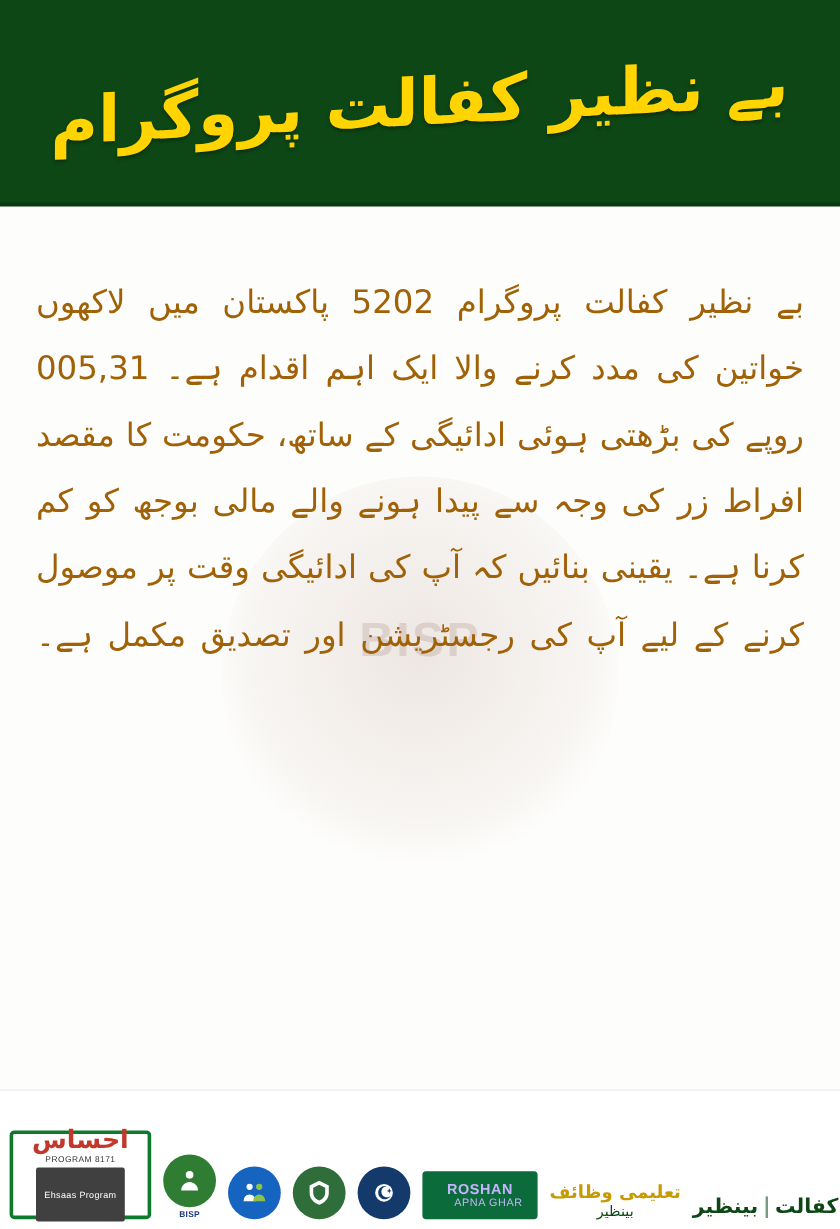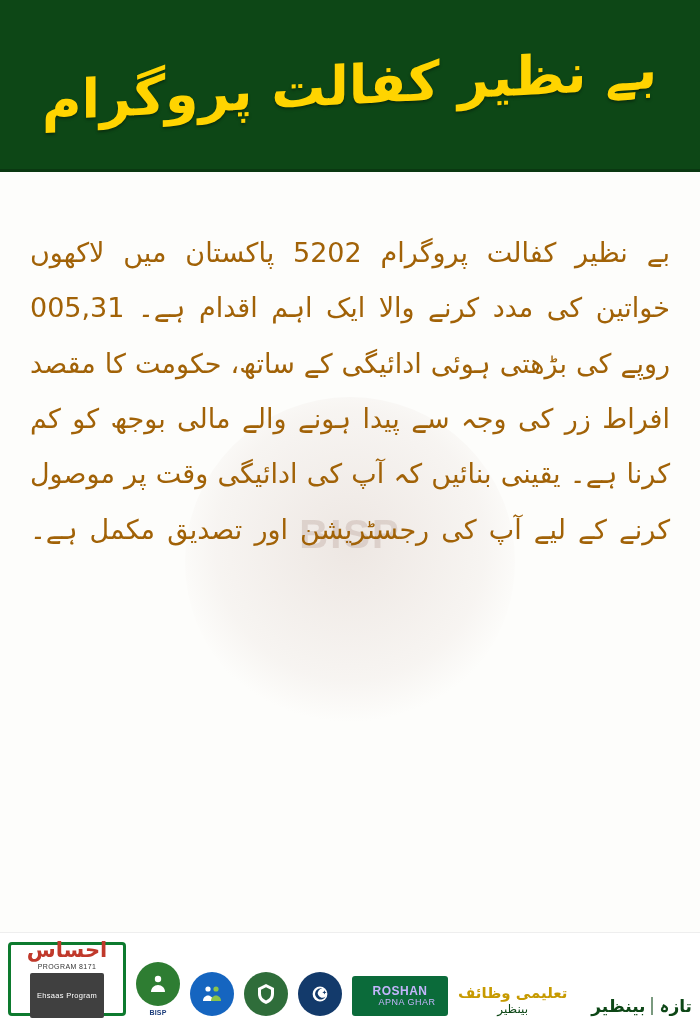--- a/index.html
+++ b/index.html
@@ -107,21 +107,21 @@
     line-height: 2.05;
     font-weight: 400;
   }
   .urdu-block.second {
     margin-top: 56px;
   }
 
   
   .footer {
     flex: none;
-    height: 92px;
+    height: 116px;
     width: 100%;
     box-sizing: border-box;
     padding: 6px 8px 8px 8px;
     display: flex;
     align-items: flex-end;
     justify-content: flex-start;
     gap: 10px;
     background: #ffffff;
     border-top: 1px solid #eee;
   }
@@ -328,19 +328,19 @@
       <div class="roshan-l2">APNA GHAR</div>
     </div>
 
     <div class="taleemi">
       <div class="taleemi-top">تعلیمی وظائف</div>
       <div class="taleemi-bot">بینظیر</div>
     </div>
 
     <div class="kafalat-strip">
 
-      <div class="kafalat-item">تازہ</div>
+      <div class="kafalat-item">کفالت</div>
       <div class="kafalat-sep"></div>
       <div class="kafalat-item">بینظیر</div>
     </div>
 
   </div>
 </div>
 
 </body></html>

